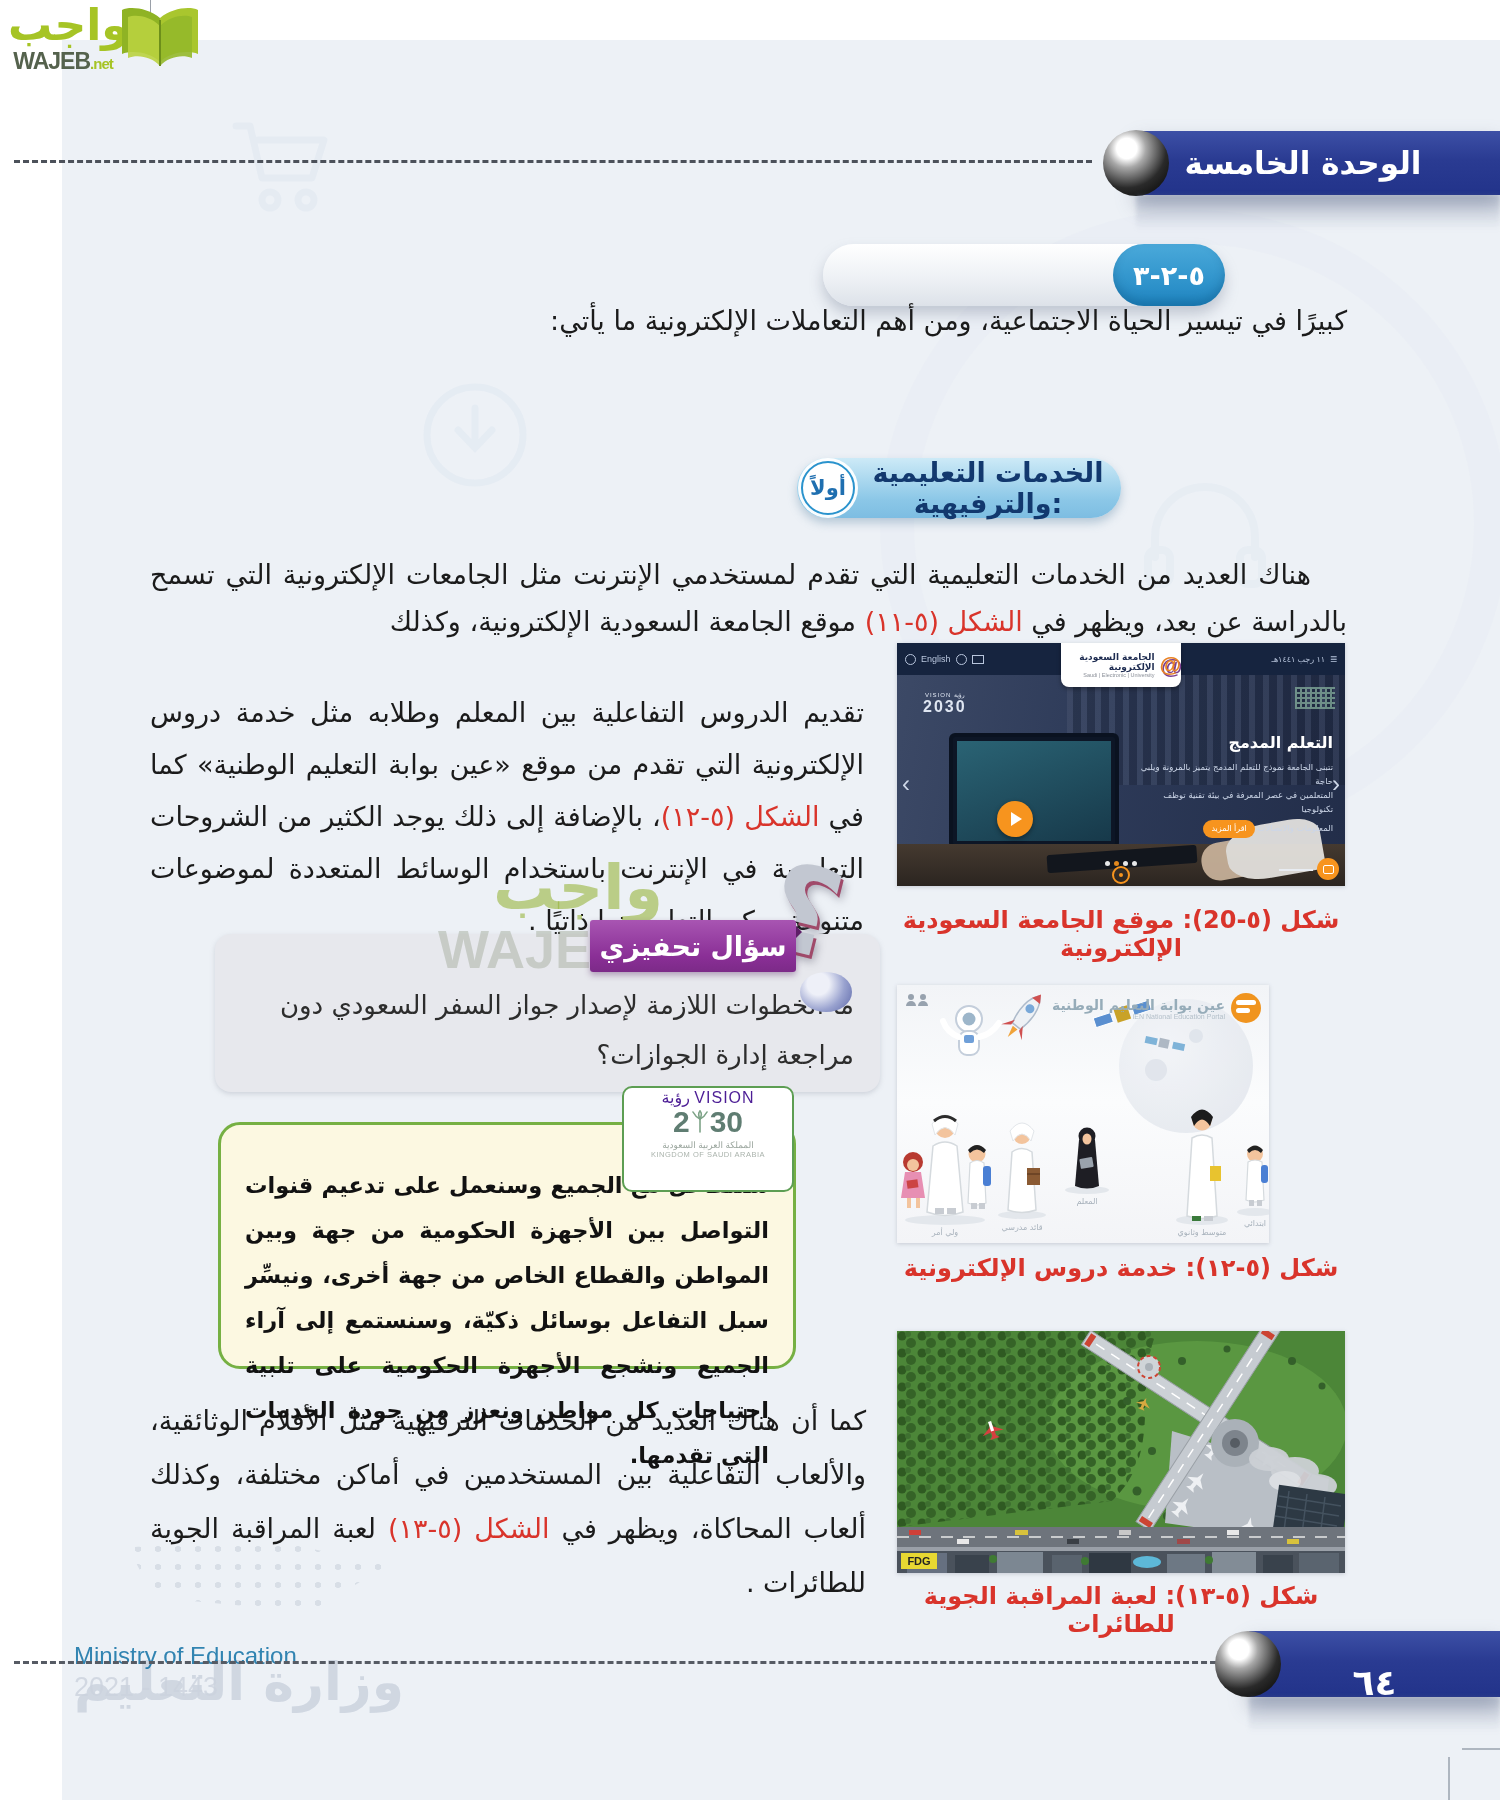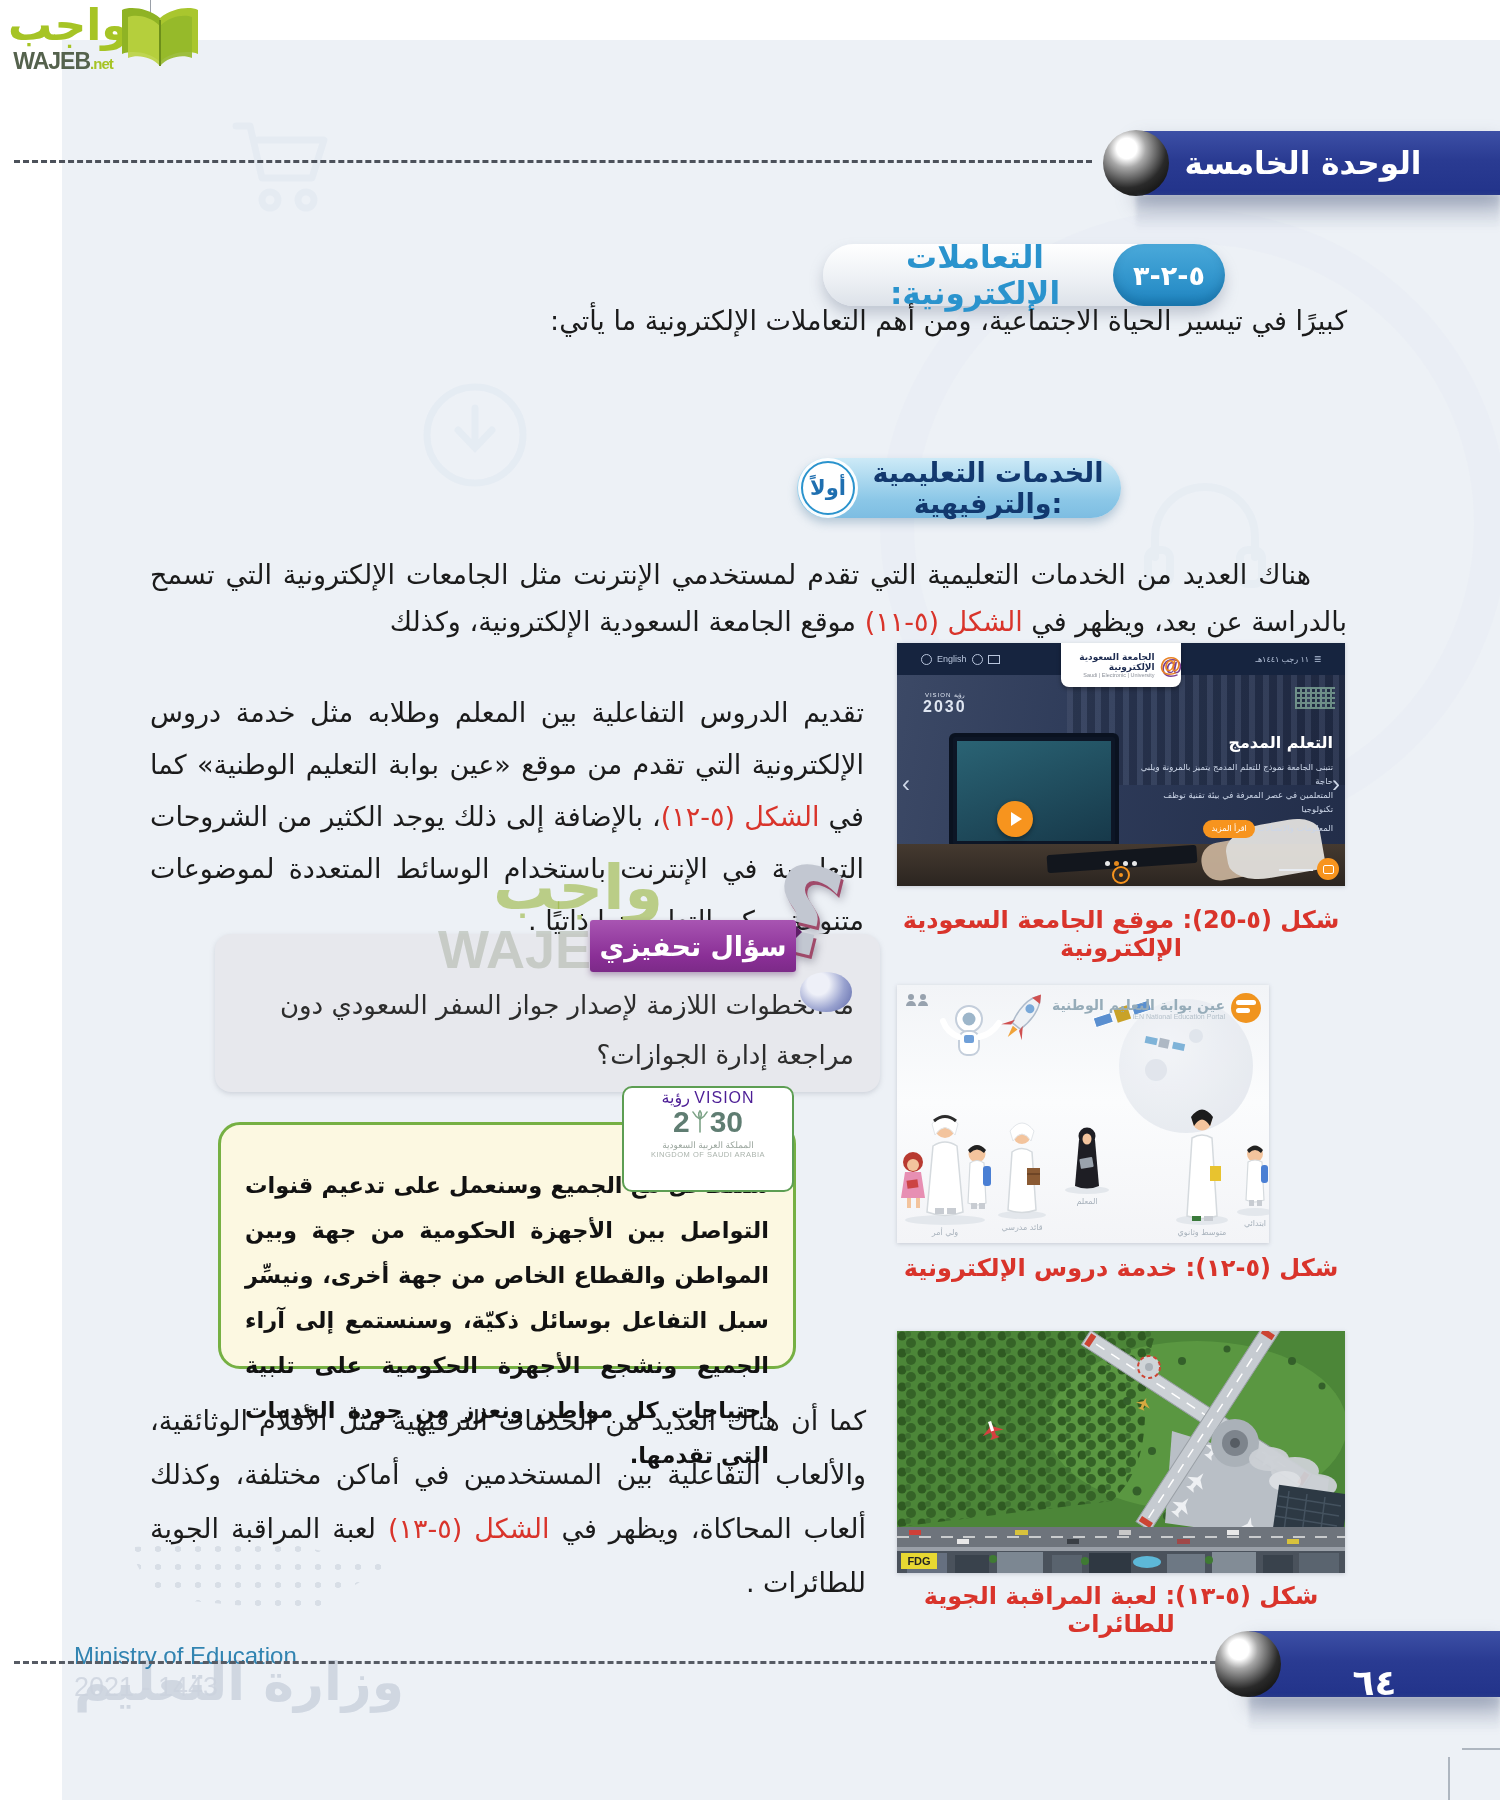--- a/index.html
+++ b/index.html
@@ -122,21 +122,21 @@
   .min-ar{left:74px;top:1652px;width:420px;font-size:52px;font-weight:bold;color:#c9d1dd;text-align:left;direction:rtl;opacity:.8;}
   .min-en{left:74px;top:1642px;width:420px;font-family:"Liberation Sans",sans-serif;font-size:24px;color:#0369a1;opacity:.8;}
   .min-yr{left:74px;top:1672px;width:420px;font-family:"Liberation Sans",sans-serif;font-size:27px;color:#ccd3de;opacity:.8;}
 
   
   .fig{overflow:hidden;box-shadow:0 1px 4px rgba(140,145,160,.4);}
 
   
   .seu{left:897px;top:643px;width:448px;height:243px;background:#26324e;}
   .seu-top{position:absolute;left:0;top:0;right:0;height:32px;background:#16243f;
-    display:flex;align-items:center;justify-content:space-between;padding:0 24px;box-sizing:border-box;
+    display:flex;align-items:center;justify-content:space-between;padding:0 8px;box-sizing:border-box;
     color:#b9c6dd;font-size:9px;font-family:"Liberation Sans",sans-serif;}
   .seu-top .grp{display:flex;align-items:center;gap:5px;}
   .mini-circ{width:9px;height:9px;border:1px solid #b9c6dd;border-radius:50%;display:inline-block;}
   .mini-bar{width:10px;height:7px;border:1px solid #b9c6dd;display:inline-block;}
   .seu-date{font-size:8px;direction:rtl;}
   .seu-burger{font-size:12px;}
   .seu-logo{position:absolute;left:50%;top:0;transform:translateX(-50%);width:120px;height:44px;background:#fff;
     border-radius:0 0 8px 8px;box-shadow:0 2px 4px rgba(0,0,0,.35);display:flex;align-items:center;justify-content:center;gap:5px;z-index:3;}
   .seu-at{font-size:22px;font-weight:bold;color:#e98325;text-shadow:1.5px 1.5px 0 #7b3f8f;font-family:"Liberation Sans",sans-serif;}
   .seu-logo-txt{text-align:right;direction:rtl;}
@@ -243,21 +243,20 @@
   <div class="abs dash1"></div>
 
   <div class="abs unit-banner">
     <div class="sphere"></div>
     <div class="txt">الوحدة الخامسة</div>
     <div class="banner-reflect"></div>
   </div>
 
   <div class="abs section-pill">
     <div class="num-badge">٥-٢-٣</div>
-    <div class="section-title">التعاملات الإلكترونية:</div>
   </div>
 
   <div class="abs para intro">
     <div>كبيرًا في تيسير الحياة الاجتماعية، ومن أهم التعاملات الإلكترونية ما يأتي:</div>
   </div>
 
   <div class="abs first-pill">
     <div class="first-circle">أولاً</div>
     <div class="first-title">الخدمات التعليمية والترفيهية:</div>
   </div>

